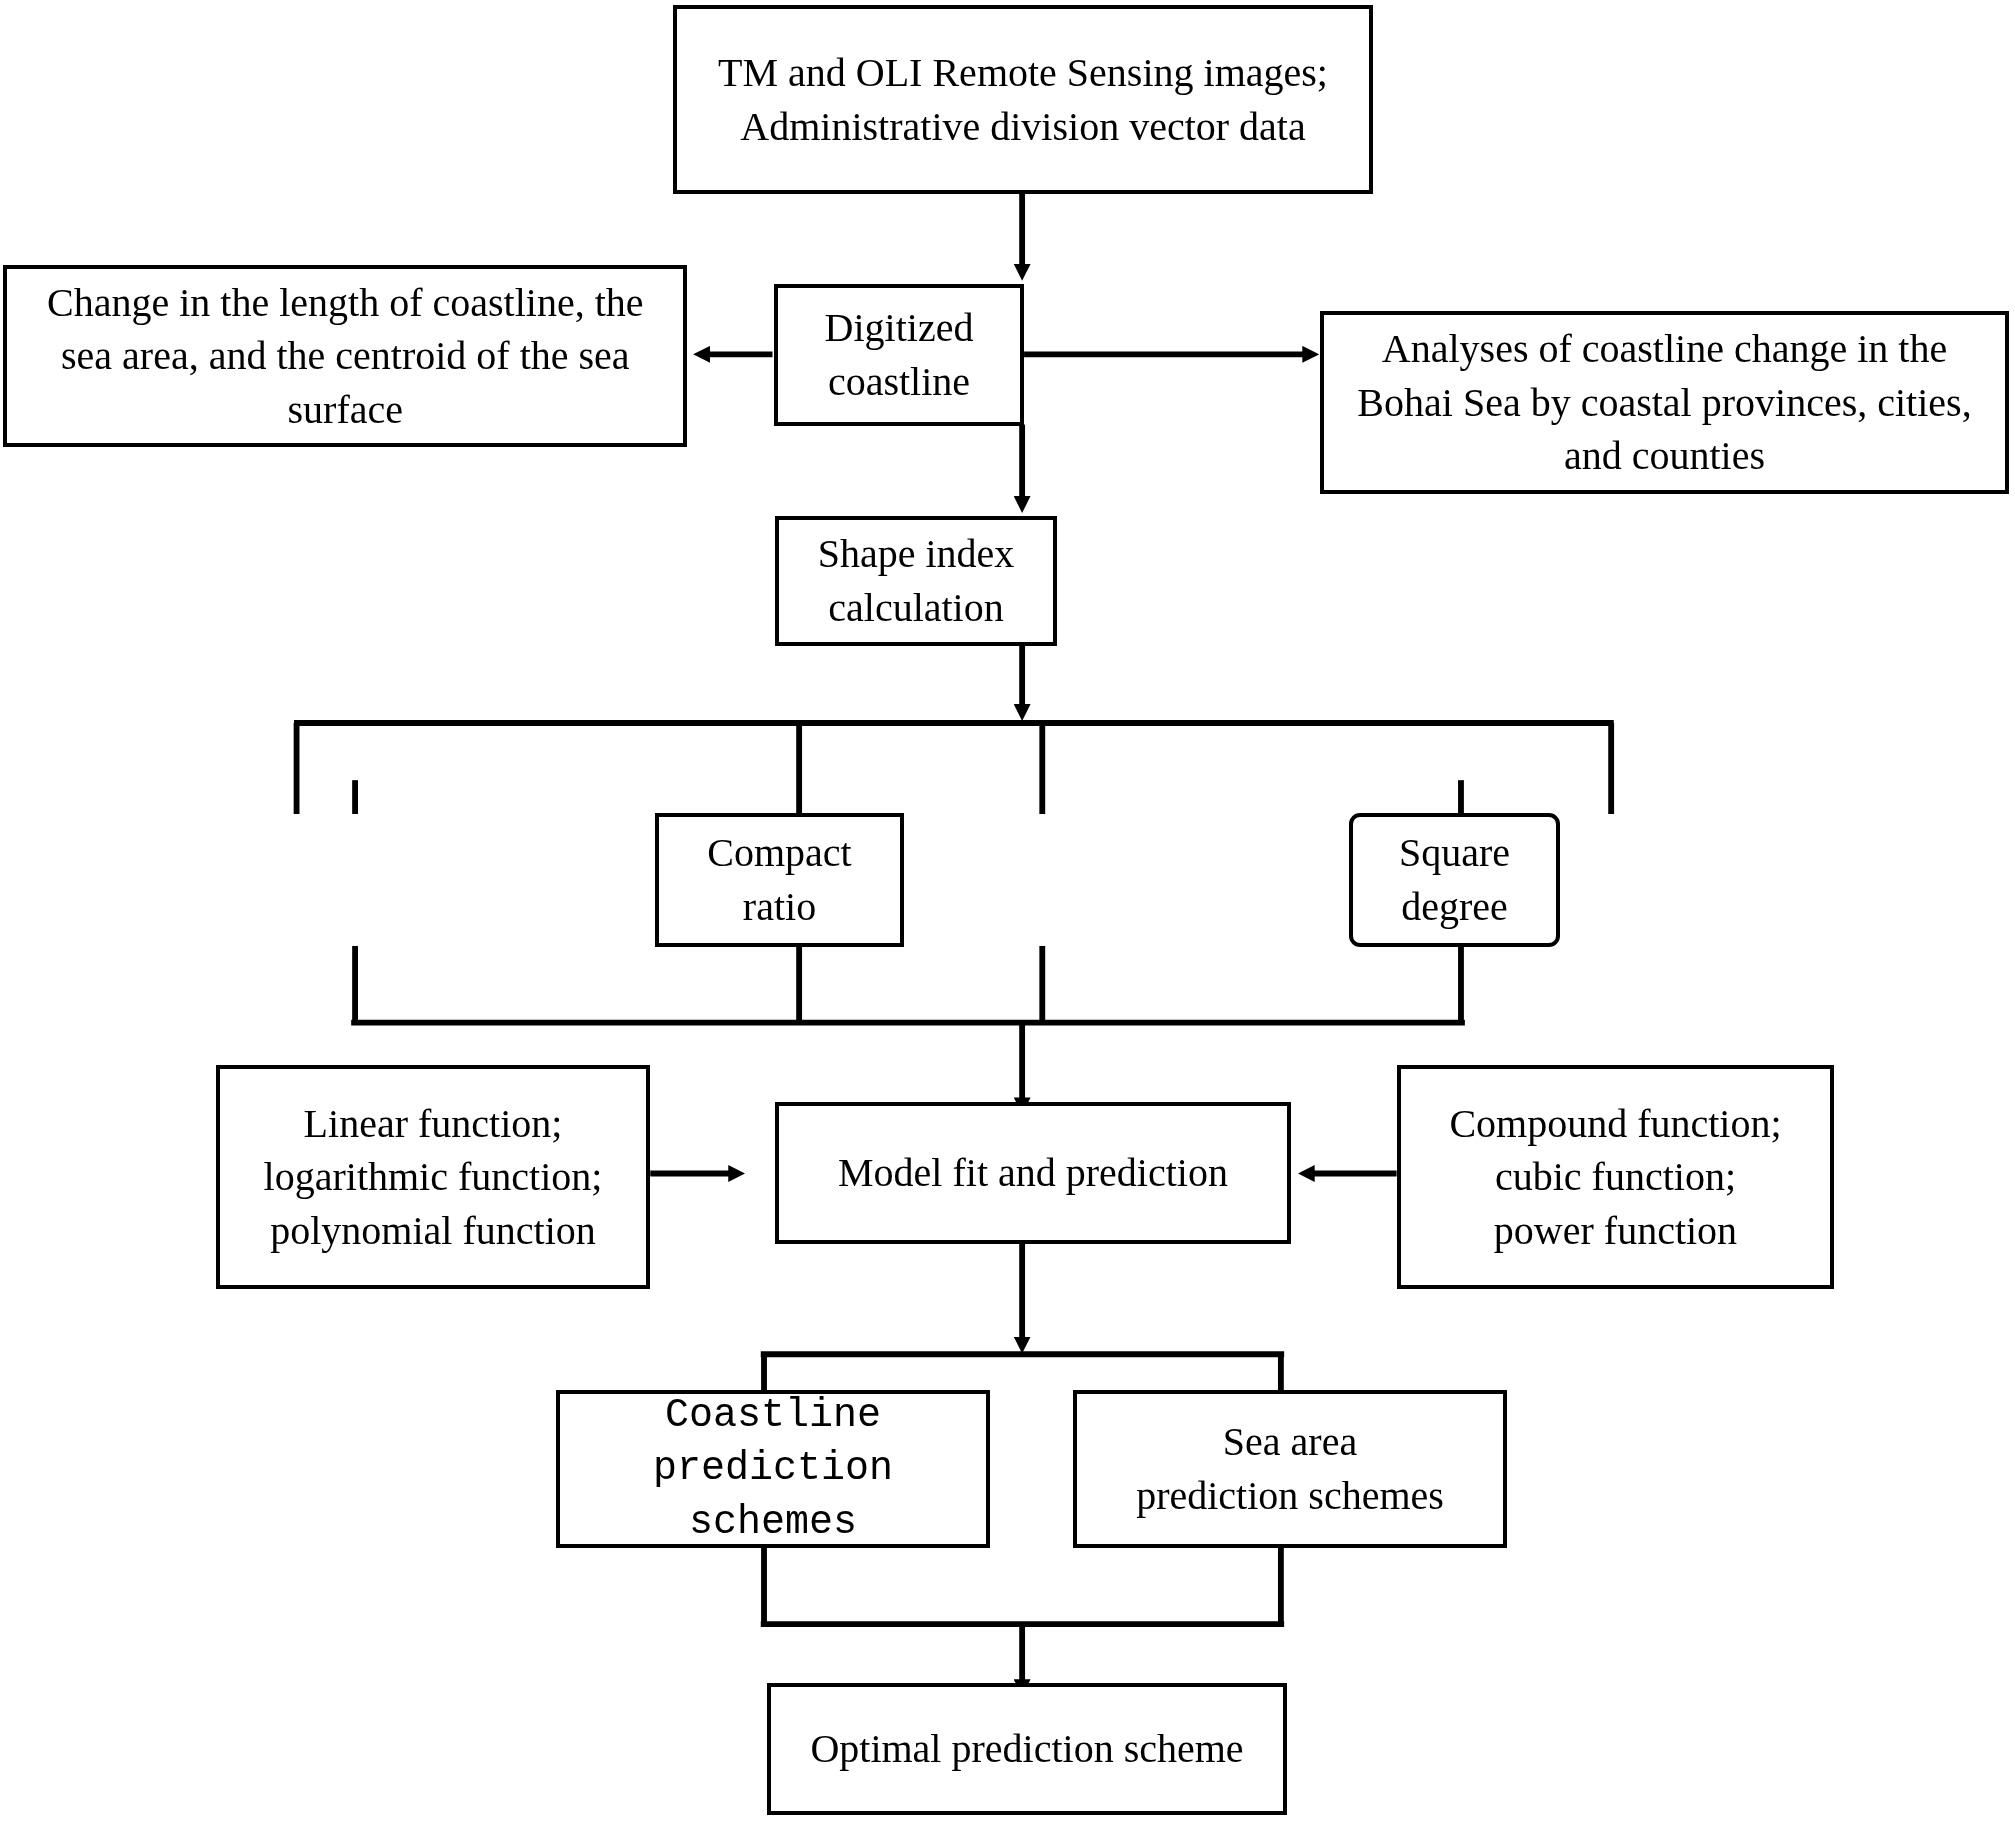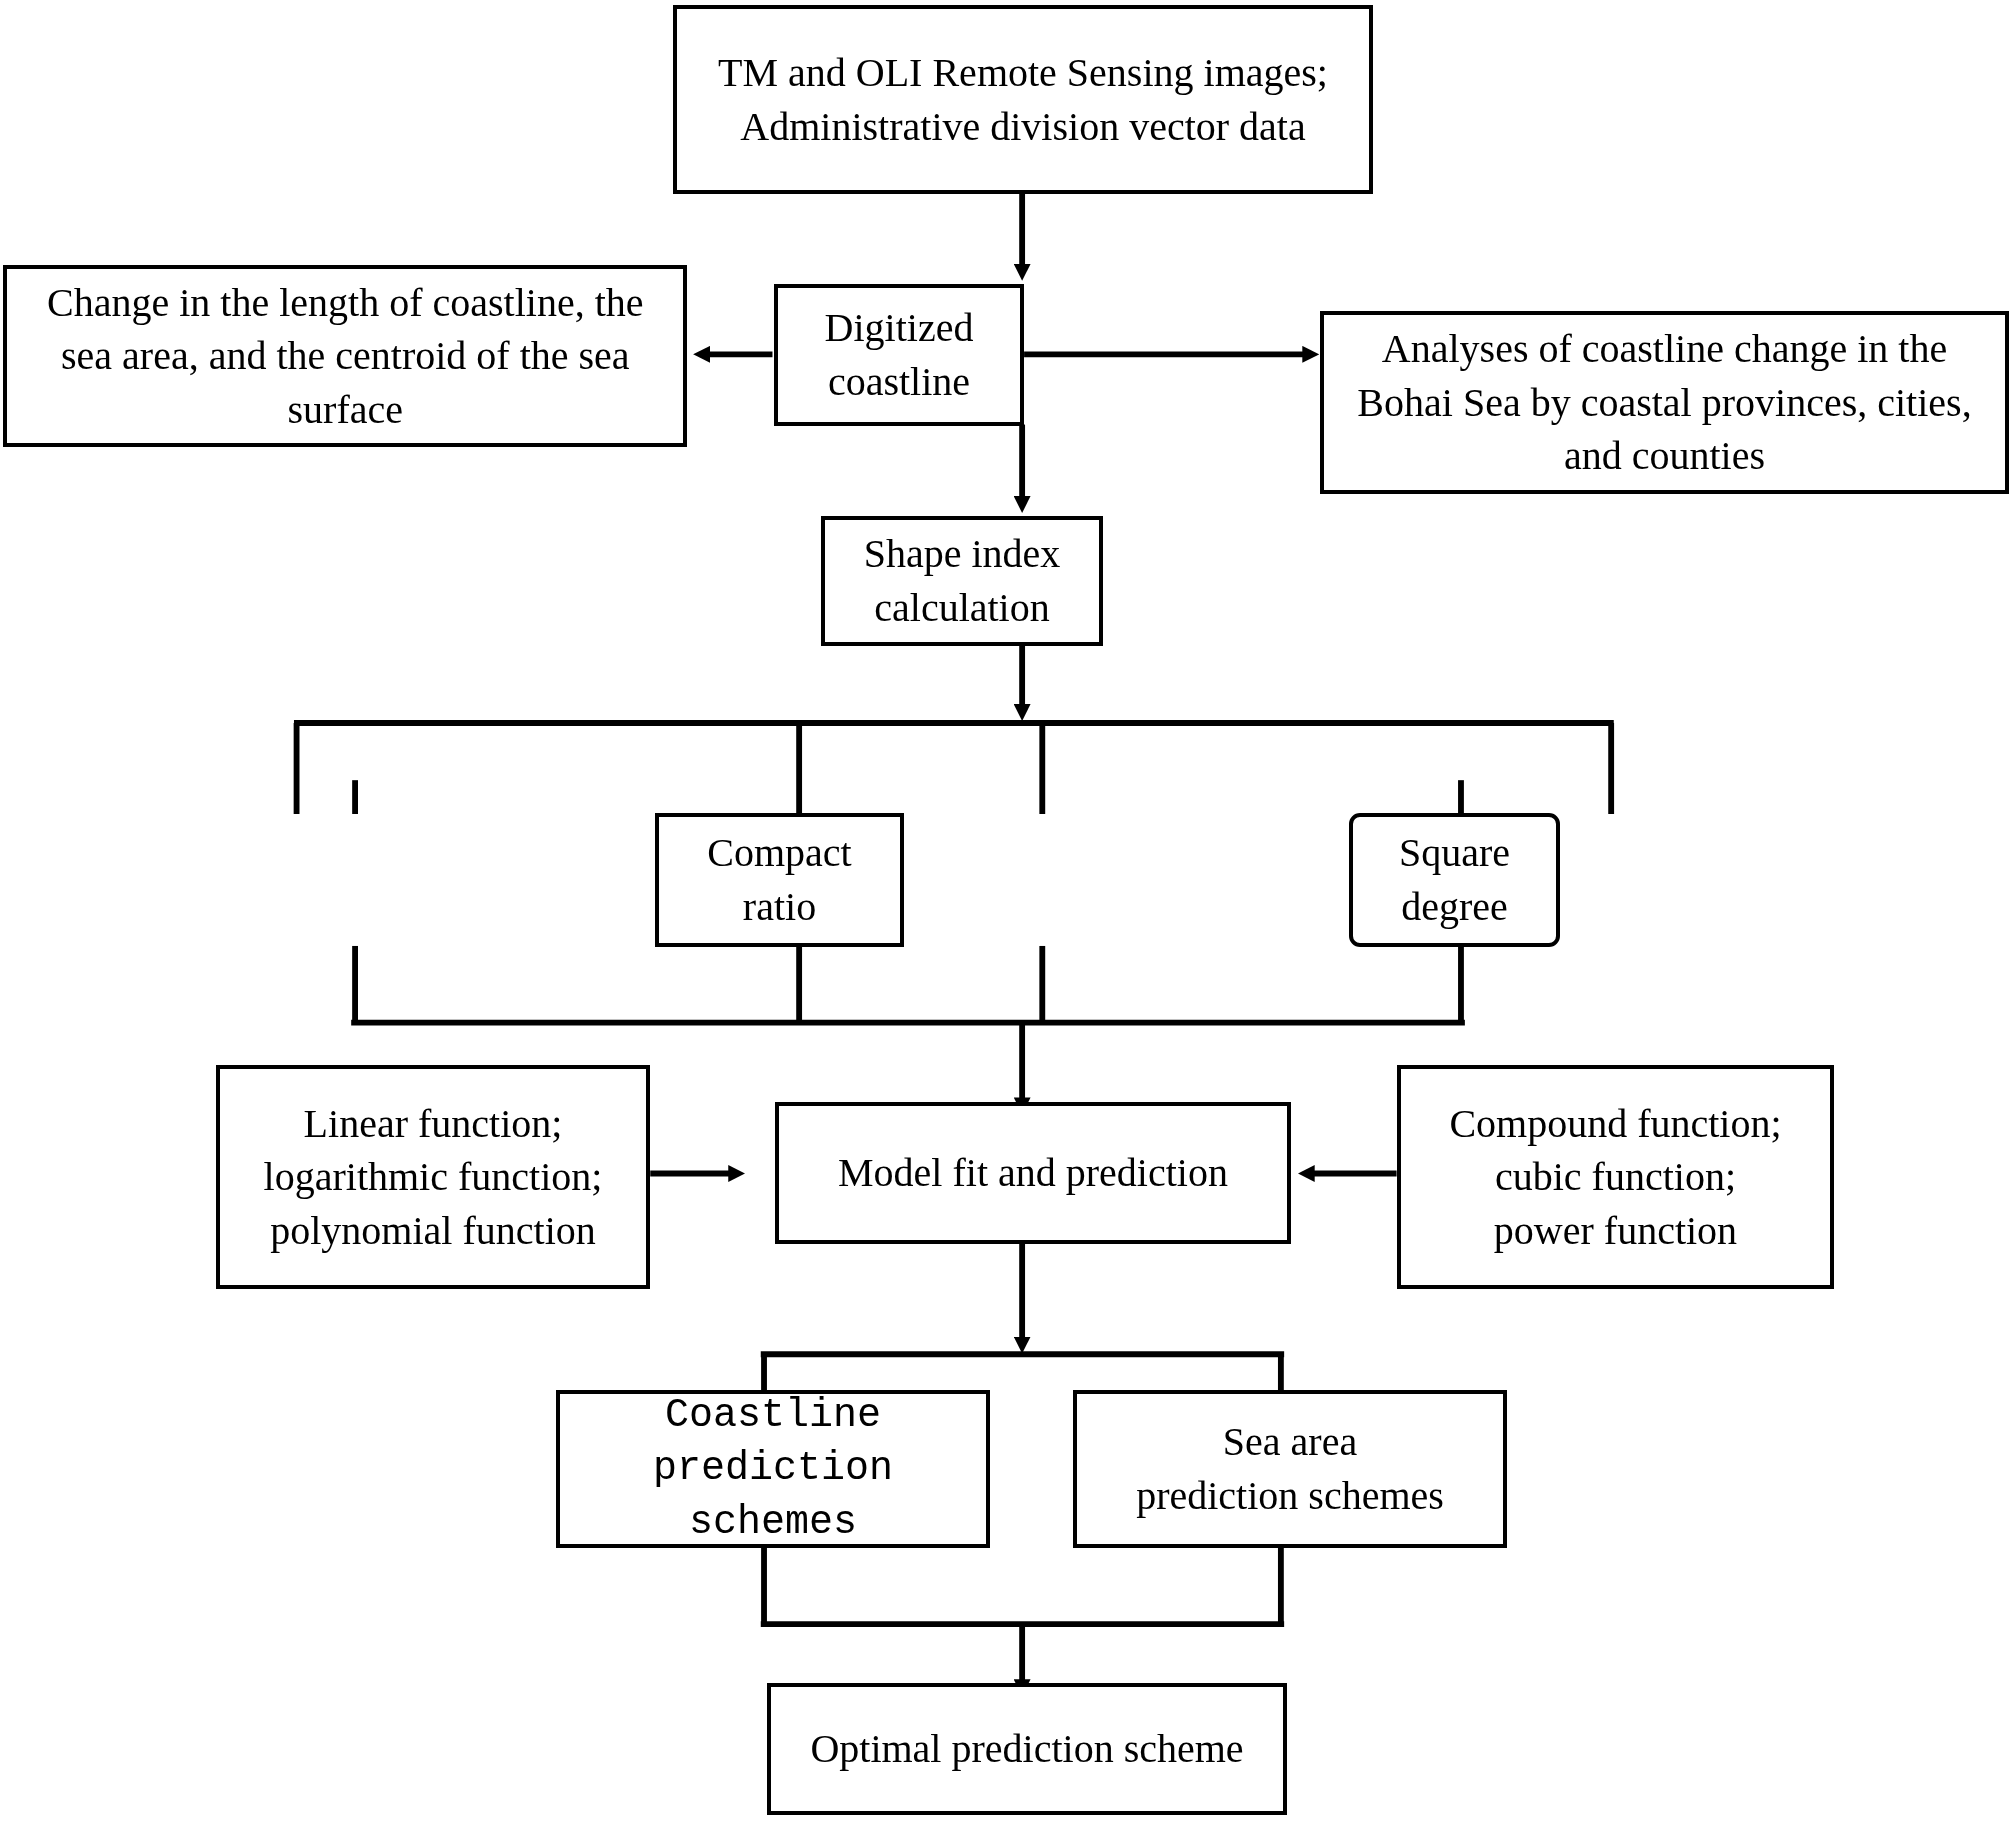--- a/index.html
+++ b/index.html
@@ -99,21 +99,21 @@
   <div class="node node-lg" style="left:3.3px; top:265px; width:684px; height:182px;">Change in the length of coastline, the
 sea area, and the centroid of the sea
 surface</div>
 
   <div class="node node-lg" style="left:774px; top:284px; width:250px; height:142px;">Digitized coastline</div>
 
   <div class="node node-lg" style="left:1320px; top:263px; width:689px; height:183px;margin-top:48px;">Analyses of coastline change in the
 Bohai Sea by coastal provinces, cities,
 and counties</div>
 
-  <div class="node node-lg" style="left:775px; top:516px; width:282px; height:130px;margin-left:46px;">Shape index calculation</div>
+  <div class="node node-lg" style="left:775px; top:516px; width:282px; height:130px;">Shape index calculation</div>
 
 
   <div class="node node-lg" style="left:655px; top:813px; width:249px; height:134px;">Compact ratio</div>
 
 
   <div class="node node-lg" style="left:1349px; top:813px; width:211px; height:134px;border-radius:11px;">Square degree</div>
 
   <div class="node node-lg" style="left:216px; top:1065px; width:434px; height:224px;">Linear function;
 logarithmic function;
 polynomial function</div>

